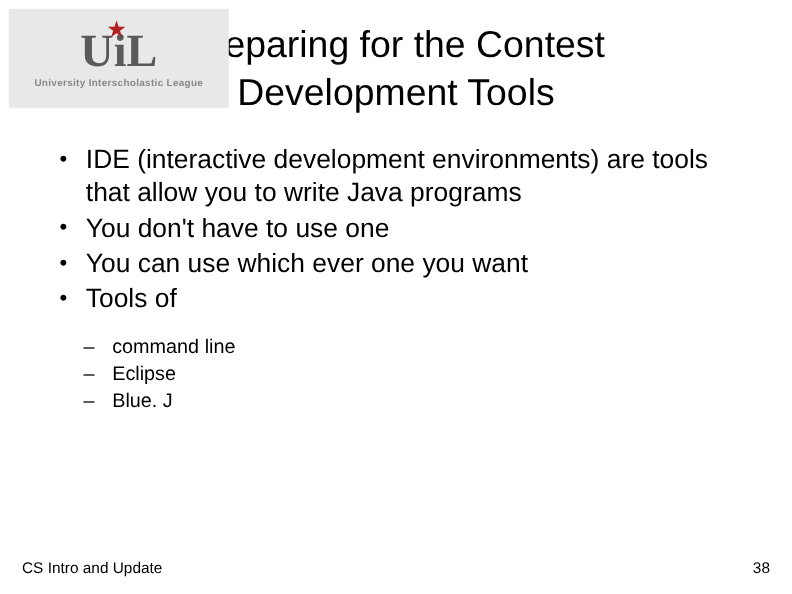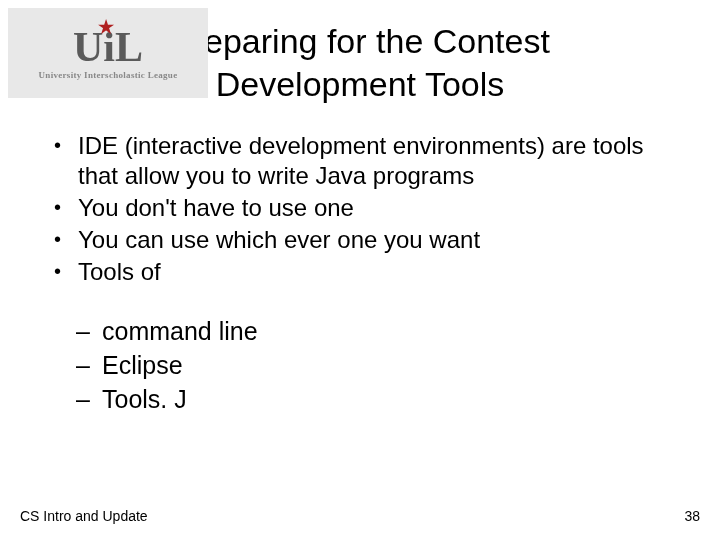--- a/index.html
+++ b/index.html
@@ -34,21 +34,21 @@
   }
   .logo-star {
     position: absolute;
     top: -8px;
     left: 50%;
     transform: translateX(-10px);
     color: #b02020;
     font-size: 18px;
   }
   .logo-sub {
-    font-family: Liberation Serif, serif;
+    font-family: Liberation Sans, sans-serif;
     font-size: 9px;
     font-weight: bold;
     color: #888;
     letter-spacing: 0.3px;
     margin-top: 2px;
   }
   .title-block {
     text-align: center;
     padding-top: 20px;
   }
@@ -72,22 +72,22 @@
   }
   .bullets > li::before {
     content: "•";
     position: absolute;
     left: 6px;
     font-size: 20px;
     top: 2px;
   }
   .sub-bullets {
     list-style: none;
-    font-size: 25px;
-    margin-top: 28px;
+    font-size: 18px;
+    margin-top: 16px;
     margin-left: 28px;
     line-height: 1.35;
   }
   .sub-bullets > li {
     position: relative;
     padding-left: 26px;
   }
   .sub-bullets > li::before {
     content: "–";
     position: absolute;
@@ -128,20 +128,20 @@
 <div class="content">
   <ul class="bullets">
     <li>IDE (interactive development environments) are tools that allow you to write Java programs</li>
     <li>You don't have to use one</li>
     <li>You can use which ever one you want</li>
     <li>Tools of</li>
   </ul>
   <ul class="sub-bullets">
     <li>command line</li>
     <li>Eclipse</li>
-    <li>Tools. J</li>
+    <li>Blue. J</li>
   </ul>
 </div>
 
 <div class="footer">
   <div>CS Intro and Update</div>
   <div>38</div>
 </div>
 
 </body></html>

